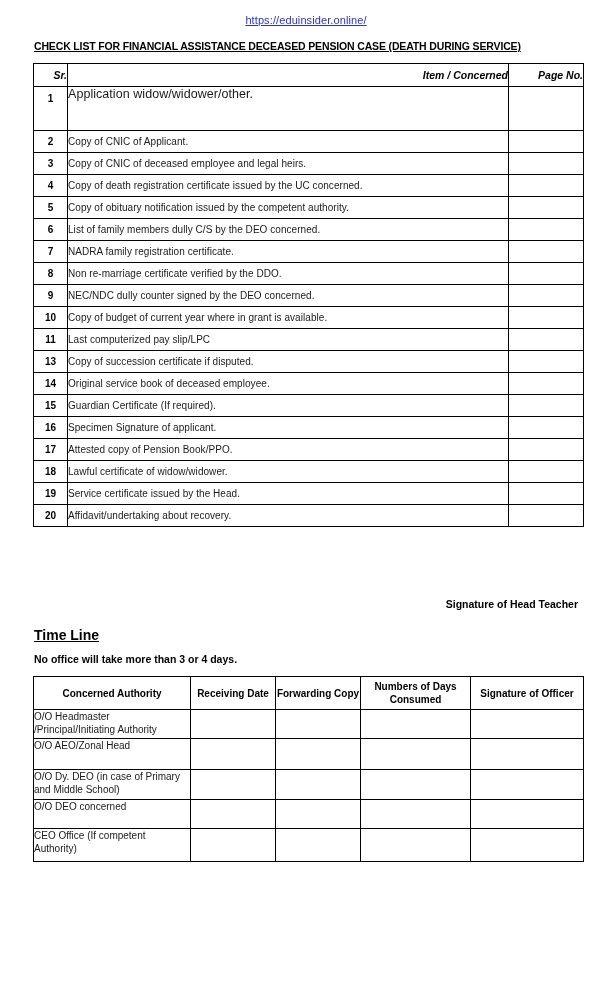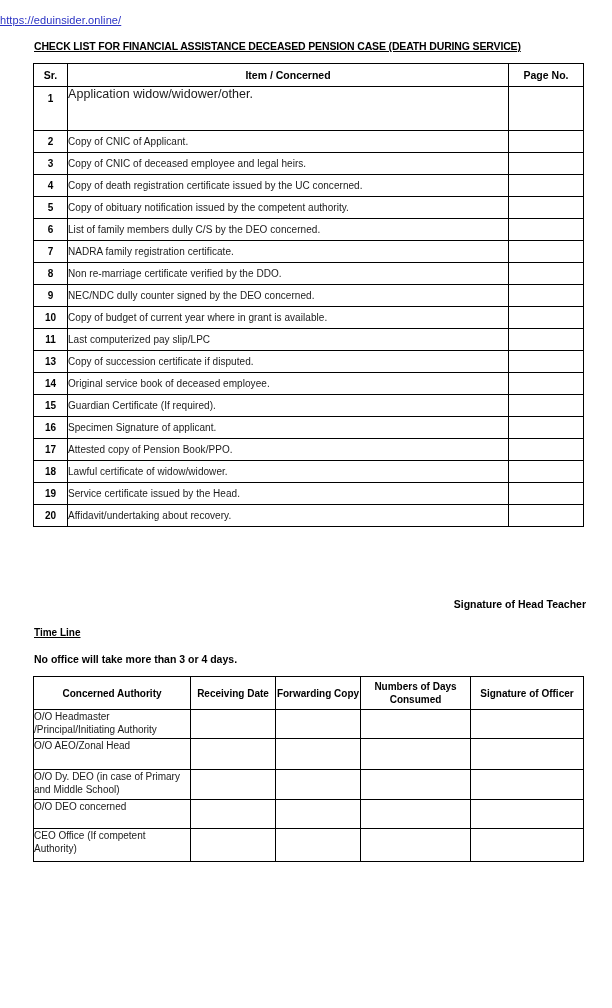--- a/index.html
+++ b/index.html
@@ -24,20 +24,21 @@
     height: 1008px;
     box-sizing: border-box;
   }
 
   
   .url-line {
     position: absolute;
     top: 14px;
     left: 0;
     width: 612px;
+    text-align: center;
     font-size: 11px;
   }
   .url-link {
     color: #2b33c4;
     text-decoration: underline;
     font-size: 11px;
     letter-spacing: 0.1px;
   }
 
   
@@ -68,22 +69,23 @@
     vertical-align: middle;
   }
   .col-sr   { width: 34px; }
   .col-item { width: 441px; }
   .col-page { width: 75px; }
 
   .checklist-table thead th {
     font-size: 10.5px;
     font-weight: bold;
     height: 22px;
-    text-align: center;
-    color: #000;
+    text-align: right;
+    color: #000;
+    font-style: italic;
   }
 
   .cell-sr {
     text-align: center;
     font-size: 10px;
     font-weight: bold;
     color: #000;
   }
   .cell-item {
     font-size: 10px;
@@ -112,29 +114,28 @@
   
   .signature-head {
     position: absolute;
     top: 598px;
     left: 0;
     width: 578px;
     text-align: right;
     font-size: 10.5px;
     font-weight: bold;
     color: #000;
-    padding-left: 8px;
   }
 
   
   .timeline-heading {
     position: absolute;
     top: 627px;
     left: 34px;
-    font-size: 10px;
+    font-size: 14px;
     font-weight: bold;
     text-decoration: underline;
     color: #000;
   }
   .timeline-note {
     position: absolute;
     top: 653px;
     left: 34px;
     font-size: 10.5px;
     font-weight: bold;

